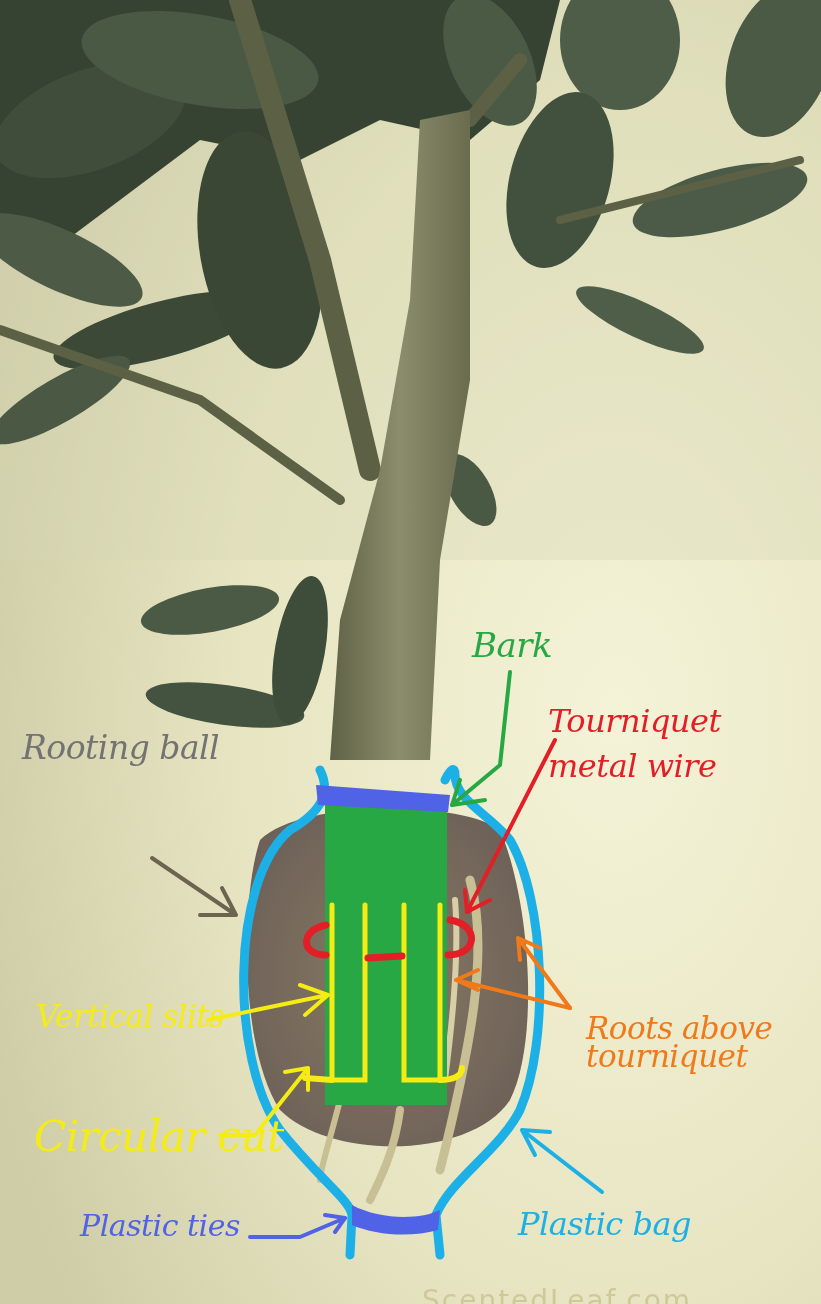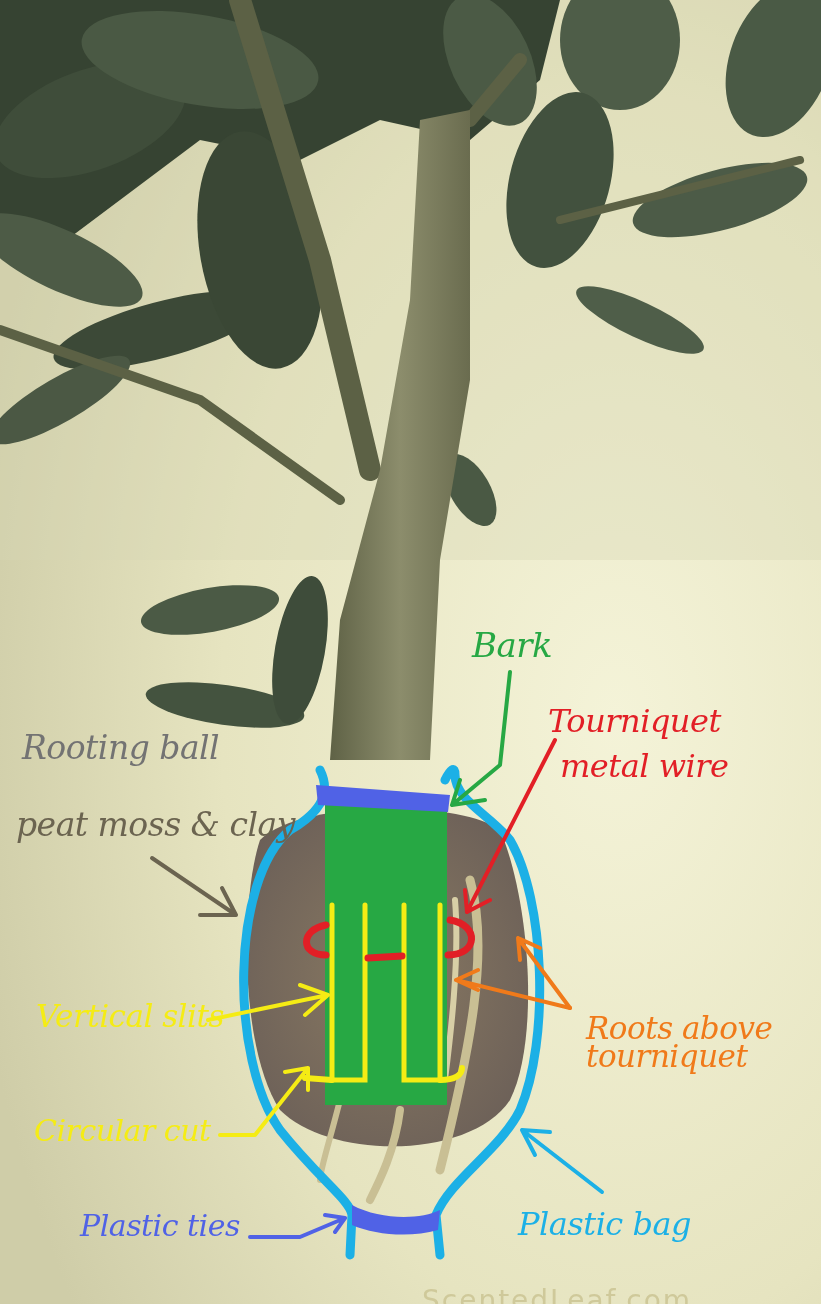--- a/index.html
+++ b/index.html
@@ -124,28 +124,27 @@
       <path d="M602,1192 L522,1130 M522,1130 L550,1132 M522,1130 L535,1155" stroke="#1cb0e6" stroke-width="4"></path>
 
       <path d="M250,1237 L300,1237 L345,1218 M345,1218 L325,1215 M345,1218 L335,1232" stroke="#5062e6" stroke-width="4"></path>
     </g>
   </svg>
 
   
   <div class="label" style="left:472px; top:628px; font-size:34px; color:#27a844;">Bark</div>
 
   <div class="label" style="left:548px; top:705px; font-size:32px; color:#e21f26;">Tourniquet</div>
-  <div class="label" style="left:560px; top:750px; font-size:32px; color:#e21f26;">metal wire</div>
+  <div class="label" style="left:548px; top:750px; font-size:32px; color:#e21f26;">metal wire</div>
 
   <div class="label" style="left:22px; top:731px; font-size:33px; color:#737373;">Rooting ball</div>
-  <div class="label" style="left:16px; top:808px; font-size:33px; color:#6b6450;">peat moss &amp; clay</div>
 
   <div class="label" style="left:16px; top:1000px; font-size:31px; color:#f5ec14;margin-left:20px;">Vertical slits</div>
 
-  <div class="label" style="left:34px; top:1115px; font-size:30px; color:#f5ec14;">Circular cut</div>
+  <div class="label" style="left:34px; top:1115px; font-size:42px; color:#f5ec14;">Circular cut</div>
 
   <div class="label" style="left:586px; top:983px; font-size:31px; color:#f07a1a;margin-top:29px;">Roots above</div>
   <div class="label" style="left:586px; top:1040px; font-size:31px; color:#f07a1a;">tourniquet</div>
 
   <div class="label" style="left:80px; top:1210px; font-size:30px; color:#5062e6;">Plastic ties</div>
 
   <div class="label" style="left:518px; top:1208px; font-size:32px; color:#1cb0e6;">Plastic bag</div>
 
   <div class="watermark" style="left:422px; top:1262px; font-size:28px; color:#cfc99a;margin-top:22px;">ScentedLeaf.com</div>
 </div>

